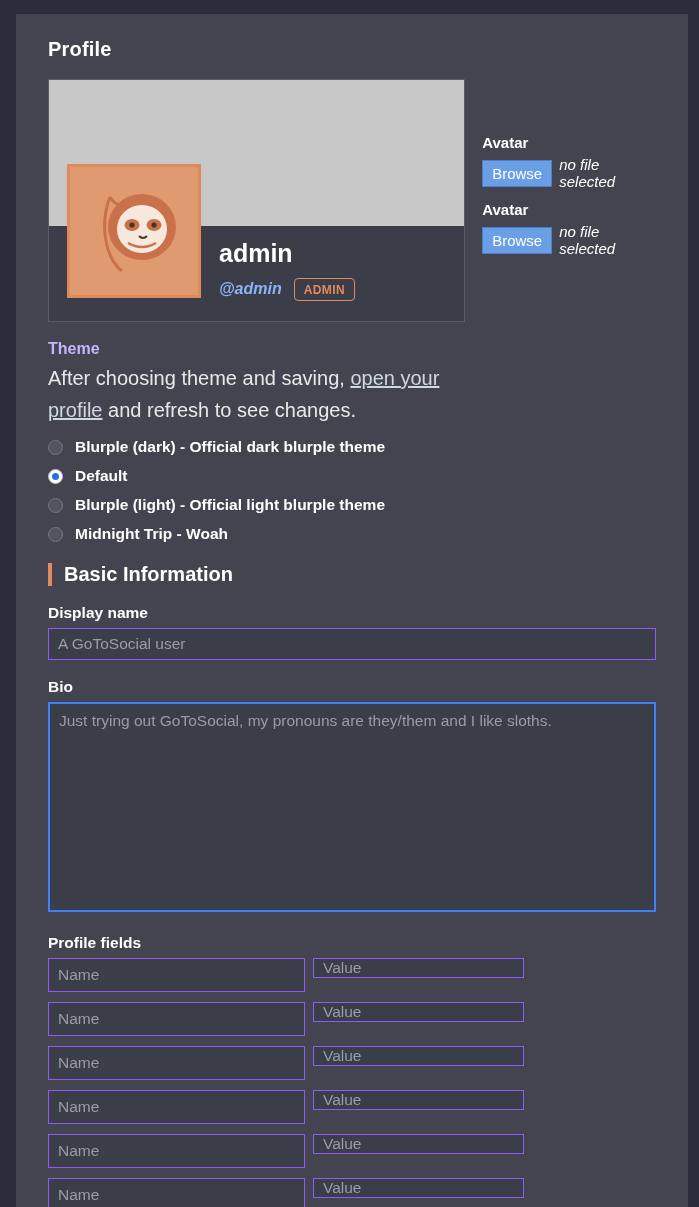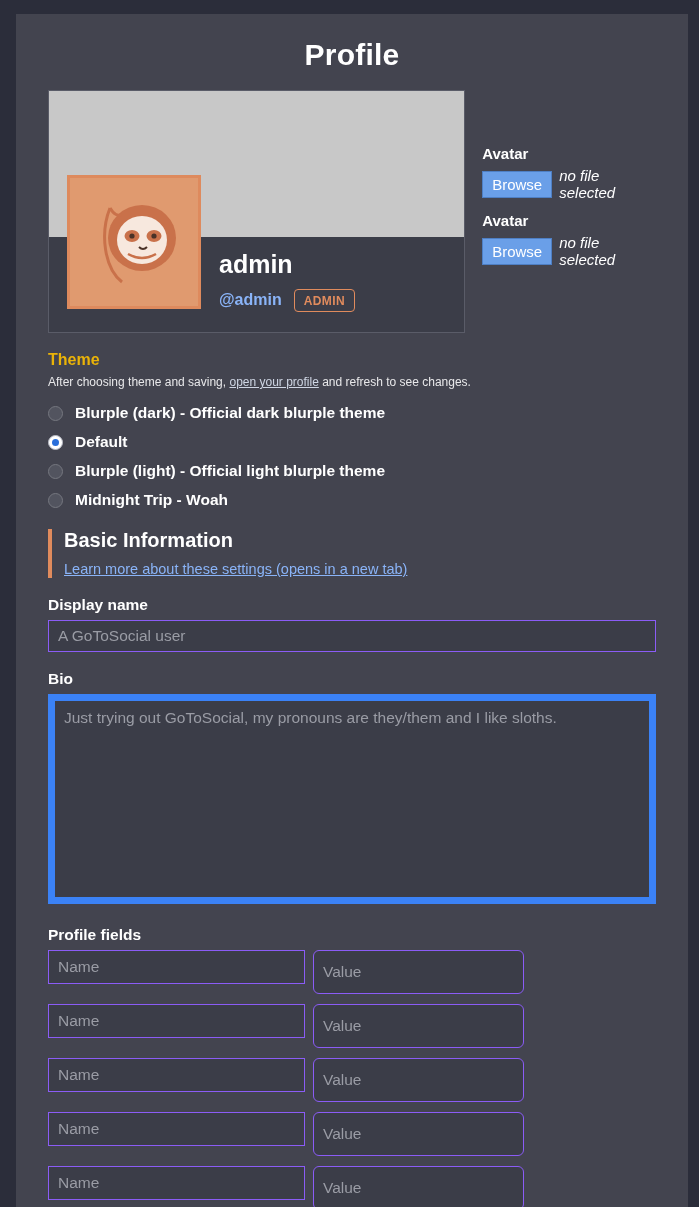--- a/index.html
+++ b/index.html
@@ -18,25 +18,24 @@
     position: absolute;
     left: 16px;
     top: 14px;
     width: 672px;
     min-height: 1200px;
     background: #43444f;
     padding: 24px 32px 28px 32px;
   }
   .page-title {
     color: #ffffff;
-    font-size: 30px;
+    font-size: 20px;
     font-weight: bold;
     margin: 0 0 18px 0;
     letter-spacing: 0.2px;
-    text-align: center;
   }
 
   
   .preview-row {
     display: flex;
     align-items: flex-start;
   }
   .profile-card {
     width: 425px;
     border: 1px solid #5a5c68;
@@ -74,20 +73,21 @@
   }
   .handle-row {
     display: flex;
     align-items: center;
     gap: 12px;
   }
   .handle {
     color: #8ab4f8;
     font-size: 16px;
     font-weight: bold;
+    font-style: italic;
   }
   .role-badge {
     border: 1px solid #e08b5d;
     color: #e08b5d;
     font-size: 12px;
     font-weight: bold;
     padding: 4px 9px 3px 9px;
     border-radius: 4px;
     letter-spacing: 0.4px;
   }
@@ -118,29 +118,29 @@
   }
   .no-file {
     color: #ffffff;
     font-size: 15px;
     font-style: italic;
     margin-left: 7px;
   }
 
   
   .section-label {
-    color: #eab308;
+    color: #c4b5fd;
     font-size: 16px;
     font-weight: bold;
     margin-top: 18px;
     margin-bottom: 4px;
   }
   .theme-desc {
     color: #e8e8ea;
-    font-size: 12px;
+    font-size: 20px;
     line-height: 1.6;
     max-width: 430px;
   }
   .theme-desc a {
     color: #cfd6e4;
     text-decoration: underline;
   }
   .radio-list { margin-top: 12px; }
   .radio-item {
     display: flex;
@@ -210,21 +210,21 @@
     font-size: 15.5px;
     font-family: "Liberation Sans", sans-serif;
     padding: 4px 9px;
     outline: none;
   }
   .text-input::placeholder { color: #9a9ca5; }
   .bio-area {
     width: 608px;
     height: 210px;
     background: #3b3d48;
-    border: 7px solid #3b82f6;
+    border: 2px solid #3b82f6;
     color: #d9dade;
     font-size: 15.5px;
     font-family: "Liberation Sans", sans-serif;
     padding: 8px 9px;
     resize: none;
     outline: none;
   }
   .bio-area::placeholder { color: #9a9ca5; }
 
   .fields-grid { margin-top: 6px; }
@@ -232,22 +232,21 @@
     display: flex;
     gap: 8px;
     margin-bottom: 10px;
   }
   .field-name {
     width: 257px;
     height: 34px;
   }
   .field-value {
     width: 211px;
-    height: 44px;
-    border-radius: 6px;
+    height: 20px;
   }
 </style>
 </head>
 <body>
 
 <div class="page">
 
   <h1 class="page-title">Profile</h1>
 
   <div class="preview-row">
@@ -310,21 +309,20 @@
       <span class="radio-label">Blurple (light) - Official light blurple theme</span>
     </div>
     <div class="radio-item">
       <span class="radio"></span>
       <span class="radio-label">Midnight Trip - Woah</span>
     </div>
   </div>
 
   <div class="basic-block">
     <div class="basic-title">Basic Information</div>
-    <a class="basic-link" href="#">Learn more about these settings (opens in a new tab)</a>
   </div>
 
   <div class="field-label">Display name</div>
   <input class="text-input" type="text" placeholder="A GoToSocial user" style="">
 
   <div class="field-label">Bio</div>
   <textarea class="bio-area" placeholder="Just trying out GoToSocial, my pronouns are they/them and I like sloths." style=""></textarea>
 
   <div class="field-label">Profile fields</div>
   <div class="fields-grid">

